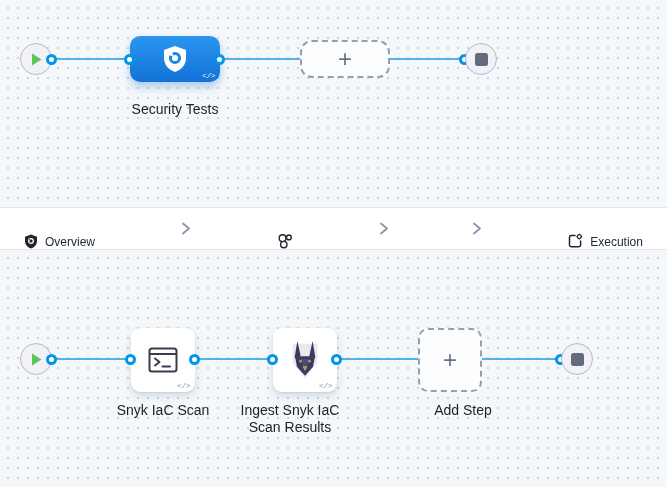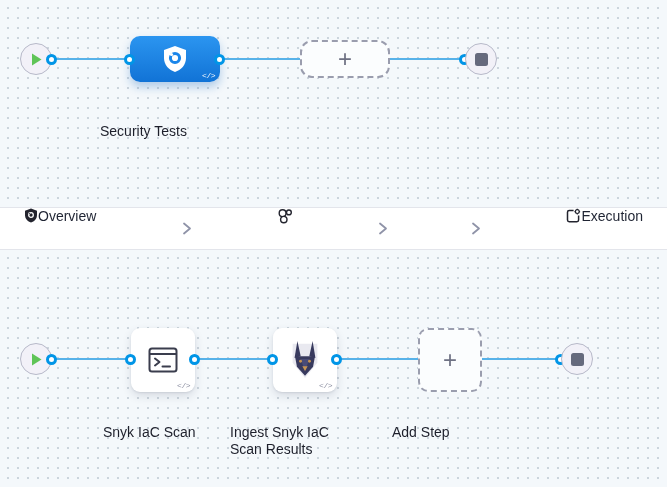--- a/index.html
+++ b/index.html
@@ -31,29 +31,29 @@
     background:linear-gradient(180deg,#2b95f0 0%,#1173d6 100%);
     box-shadow:0 5px 10px rgba(17,100,190,.30);
     display:flex;align-items:center;justify-content:center;cursor:pointer;}
   .step-card{position:absolute;width:64px;height:64px;border-radius:9px;background:#fff;
     box-shadow:0 1px 2px rgba(40,50,80,.10),0 4px 10px rgba(40,50,80,.14);
     display:flex;align-items:center;justify-content:center;cursor:pointer;}
   .add-node{position:absolute;border:2px dashed var(--dashed-border);background:#fbfdfe;
     display:flex;align-items:center;justify-content:center;cursor:pointer;}
   .add-node .plus{font-size:24px;font-weight:300;color:#6e7183;line-height:1;}
   .node-label{position:absolute;font-size:14px;font-weight:500;color:var(--label-dark);
-    line-height:17px;margin-top:22px;}
+    text-align:center;line-height:17px;}
   .code-badge{position:absolute;right:5px;bottom:2px;font-size:8px;letter-spacing:-.5px;
     font-family:"Liberation Mono","DejaVu Sans Mono",monospace;}
   .stage-node .code-badge{color:rgba(255,255,255,.95);}
   .step-card .code-badge{color:#8d90a2;}
   .tabbar{height:43px;background:#fff;border-top:1px solid var(--tabbar-border);
     border-bottom:1px solid var(--tabbar-border);
     display:flex;align-items:stretch;justify-content:space-between;padding:0 20px;}
-  .tab{display:flex;align-items:flex-start;padding:0 4px;font-size:14px;
+  .tab{display:flex;align-items:flex-end;gap:7px;padding:0 4px;font-size:12px;
     color:#1f2433;cursor:pointer;white-space:nowrap;}
   .tab.active{padding:3px 28px 0 28px;font-weight:700;color:#14151f;
     border-bottom:3px solid var(--underline-blue);}
   .tab-sep{display:flex;align-items:center;}
 </style>
 </head>
 <body>
 
 <div class="screen">
 
@@ -172,21 +172,21 @@
       </svg>
       <span class="code-badge">&lt;/&gt;</span>
     </div>
     <span class="port" style="left:267px;top:104px"></span>
     <span class="port" style="left:331px;top:104px"></span>
     <div class="node-label" style="left:230px;top:152px;width:120px">Ingest Snyk IaC Scan Results</div>
 
     <div class="add-node" style="left:418px;top:78px;width:64px;height:64px;border-radius:10px">
       <span class="plus">+</span>
     </div>
-    <div class="node-label" style="left:392px;top:152px;width:100px">Add Step</div>
+    <div class="node-label" style="left:413px;top:152px;width:100px">Add Step</div>
 
     <span class="port" style="left:555px;top:104px"></span>
     <div class="round-node" style="left:561px;top:93px">
       <span class="stop-square"></span>
     </div>
   </div>
 
 </div>
 
 </body></html>

